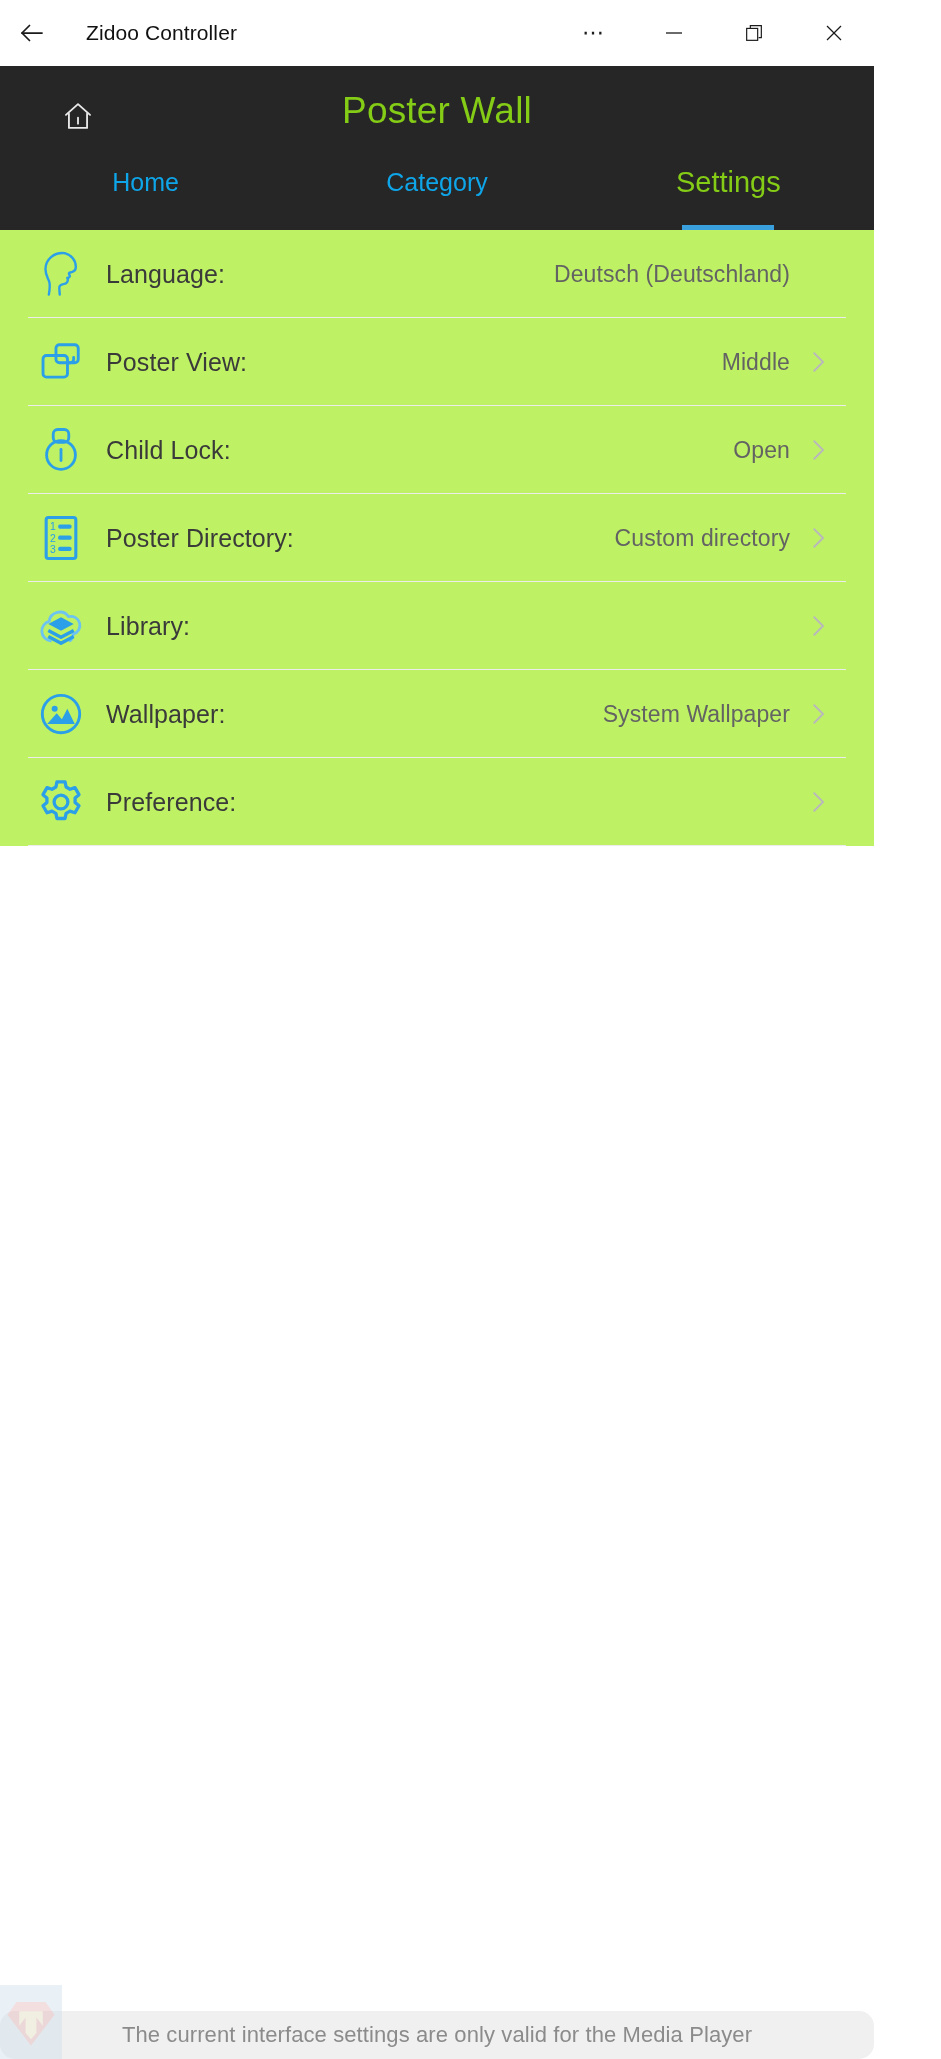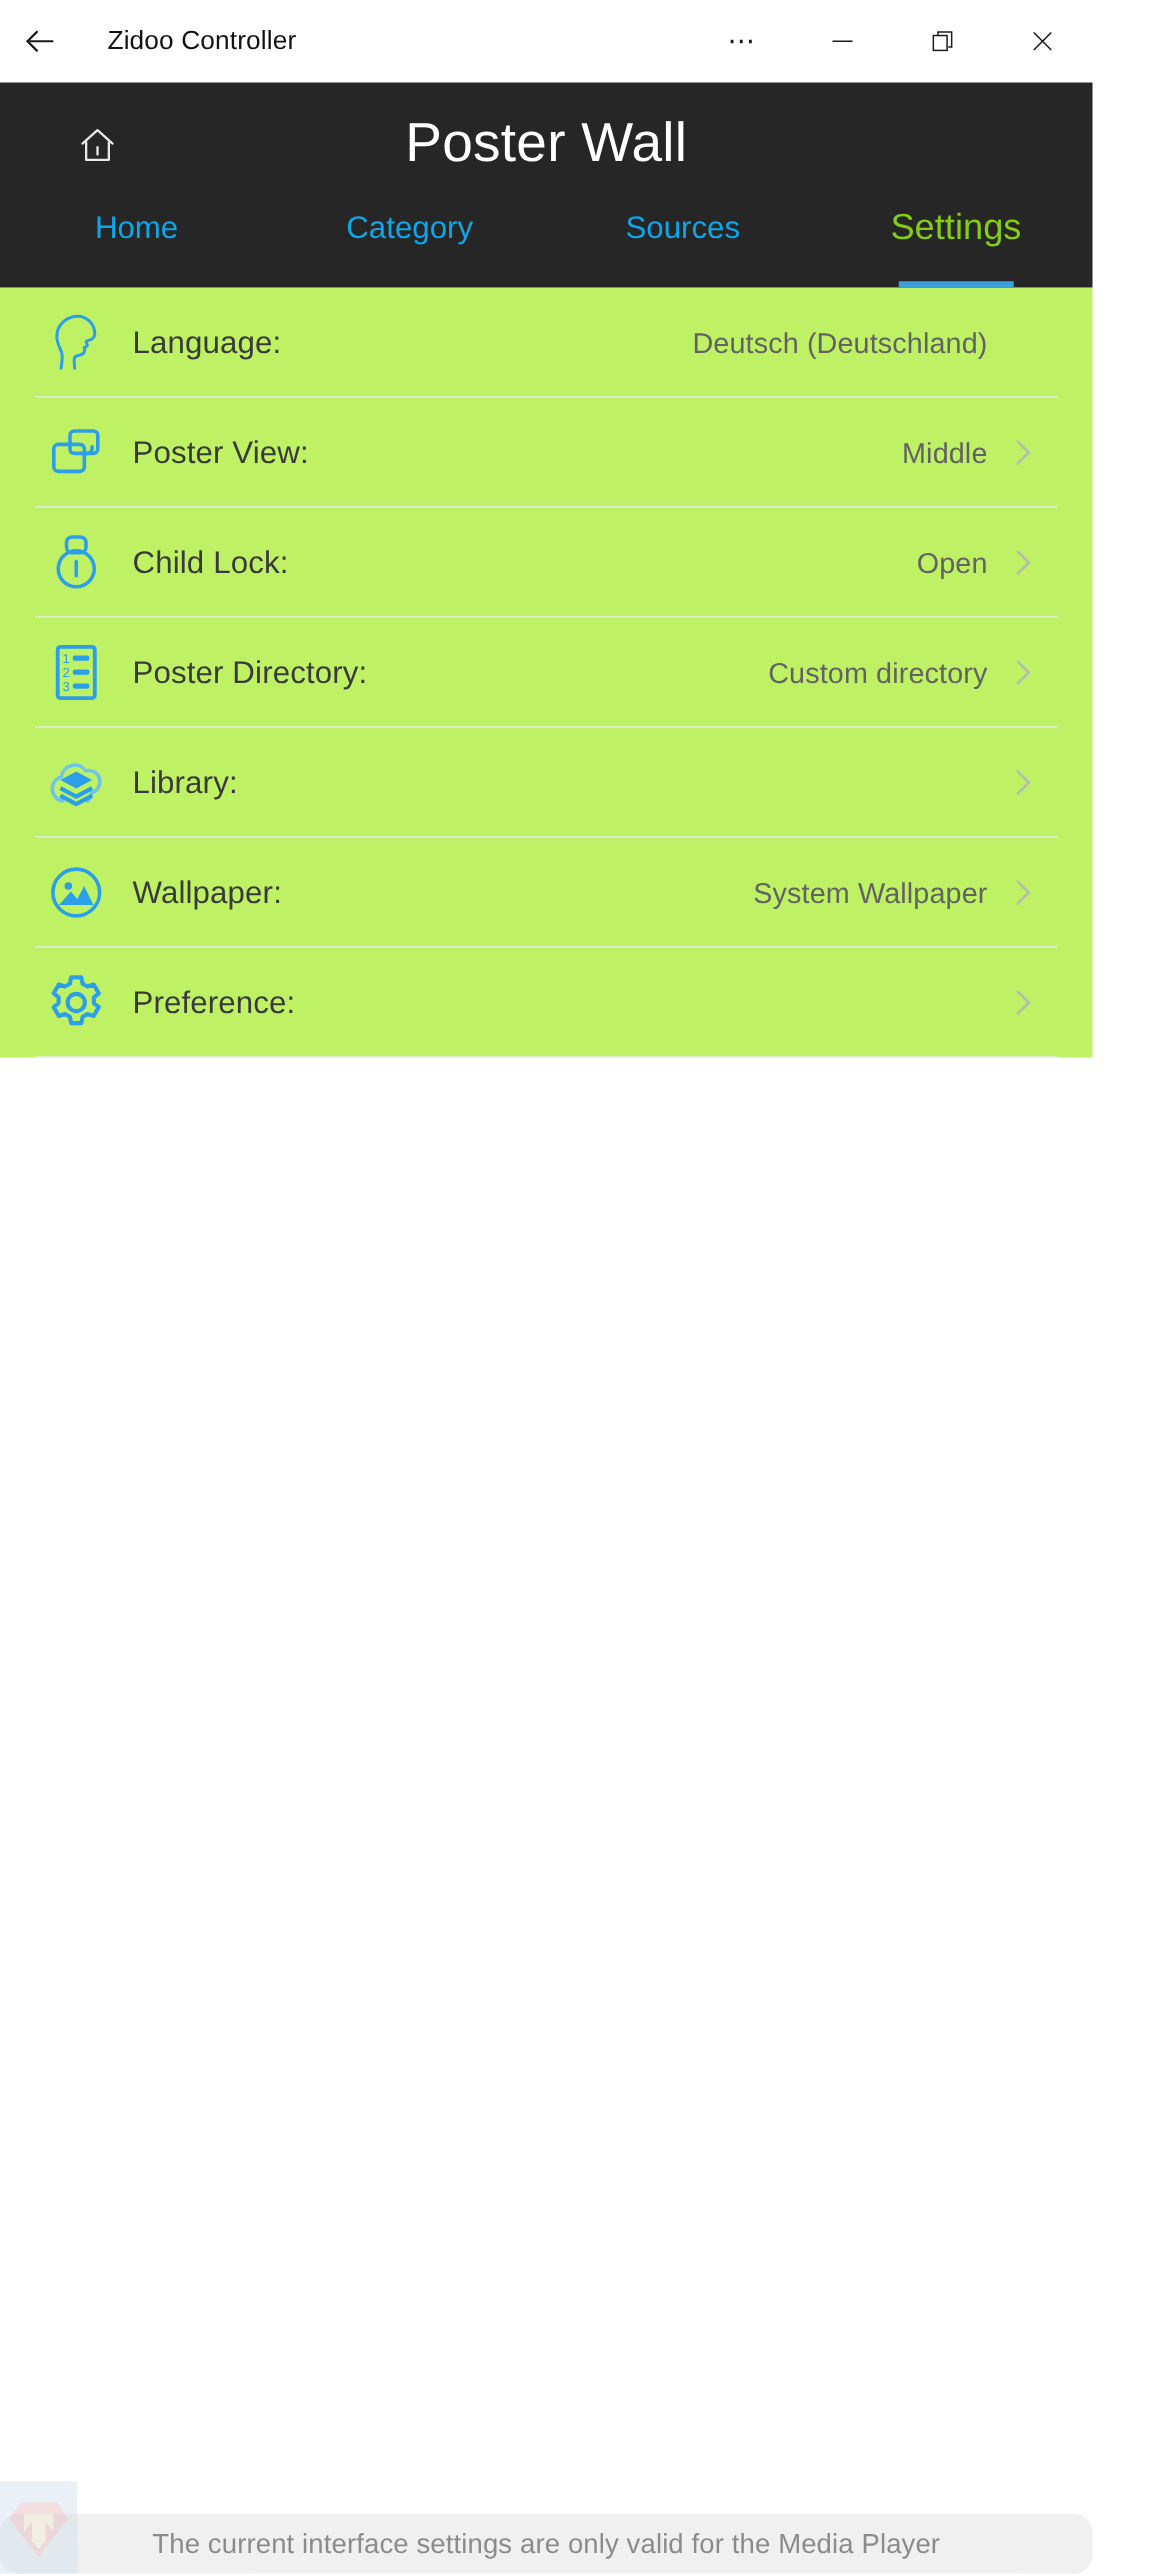--- a/index.html
+++ b/index.html
@@ -46,22 +46,22 @@
     position: relative;
   }
   .home-icon-wrap {
     position: absolute; left: 55px; top: 26px;
     width: 46px; height: 48px;
     display: flex; align-items: center; justify-content: center;
   }
   .page-title {
     position: absolute; top: 24px; left: 0; width: 100%;
     text-align: center;
-    color: #ffffff;
-    font-size: 44px;
+    color: #84cc16;
+    font-size: 37px;
     letter-spacing: .2px;
   }
   .tabs {
     position: absolute; bottom: 0; left: 0; width: 100%;
     height: 64px;
     display: flex;
   }
   .tab {
     flex: 1;
     display: flex; align-items: flex-start; justify-content: center;
@@ -188,23 +188,20 @@
     </div>
     <div class="page-title">Poster Wall</div>
 
     <div class="tabs">
       <div class="tab">
         <span>Home</span>
       </div>
       <div class="tab">
         <span>Category</span>
       </div>
-      <div class="tab">
-        <span>Sources</span>
-      </div>
       <div class="tab active">
         <span>Settings</span>
         <span class="tab-underline"></span>
       </div>
     </div>
   </div>
 
   <div class="list">
 
     <div class="row">

